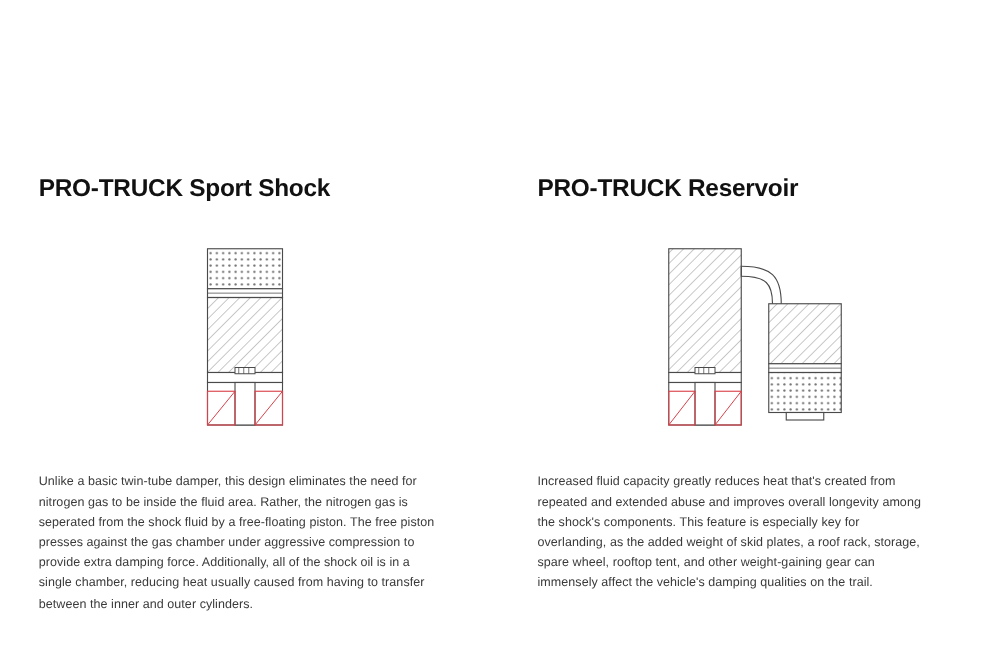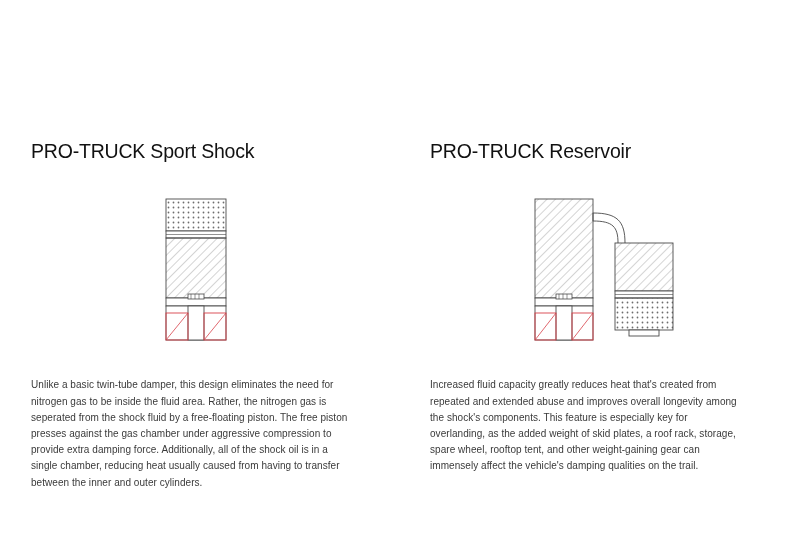--- a/index.html
+++ b/index.html
@@ -34,21 +34,21 @@
     box-sizing: border-box;
     display: flex;
     flex-direction: column;
     align-items: flex-start;
   }
   .col-left { padding-left: 31px; padding-right: 30px; }
   .col-right { padding-left: 30px; padding-right: 16px; }
 
   .heading {
     font-size: 19.5px;
-    font-weight: normal;
+    font-weight: bold;
     letter-spacing: -0.2px;
     color: #111111;
     margin: 0;
     line-height: 1.2;
   }
 
   .figure {
     margin-top: 32px;
     align-self: center;
     position: relative;

